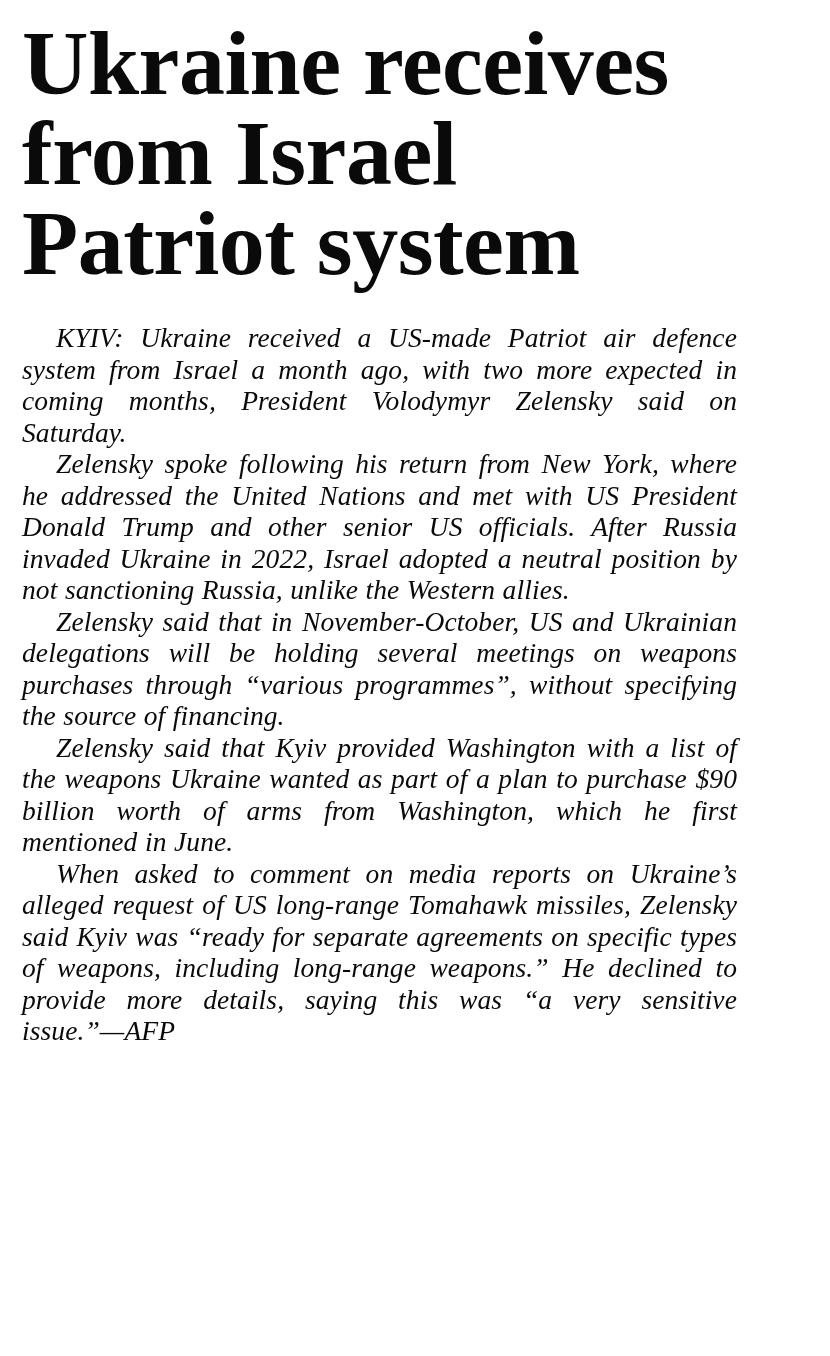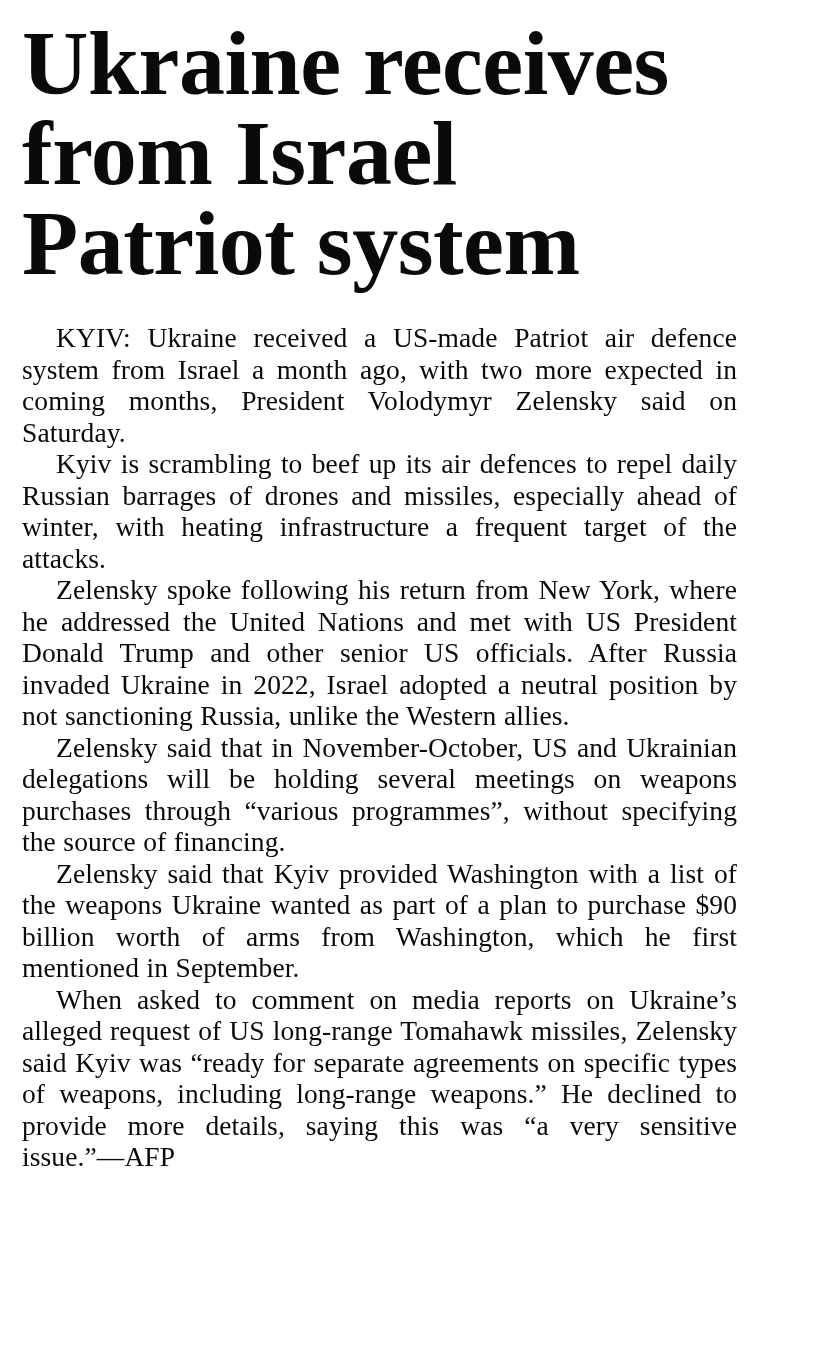--- a/index.html
+++ b/index.html
@@ -30,20 +30,21 @@
     margin: 0 0 10px 0;
     color: #0a0a0a;
     -webkit-font-smoothing: antialiased;
   }
   .headline .hl-line {
     display: block;
     white-space: nowrap;
   }
   .article {
     margin-top: 34px;
+    font-style: italic;
   }
   .article p {
     margin: 0;
     text-indent: 34px;
     text-align: justify;
     font-size: 27.5px;
     line-height: 1.145;
     letter-spacing: 0.1px;
     font-family: "Liberation Serif", serif;
     color: #0a0a0a;
@@ -59,20 +60,19 @@
 <div class="page">
 
   <h1 class="headline">
     <span class="hl-line">Ukraine receives</span>
     <span class="hl-line">from Israel</span>
     <span class="hl-line">Patriot system</span>
   </h1>
 
   <div class="article">
     <p>KYIV: Ukraine received a US-made Patriot air defence system from Israel a month ago, with two more expected in coming months, President Volodymyr Zelensky said on Saturday.</p>
-    <p>Kyiv is scrambling to beef up its air defences to repel daily Russian barrages of drones and missiles, especially ahead of winter, with heating infrastructure a frequent target of the attacks.</p>
     <p>Zelensky spoke following his return from New York, where he addressed the United Nations and met with US President Donald Trump and other senior US officials. After Russia invaded Ukraine in 2022, Israel adopted a neutral position by not sanctioning Russia, unlike the Western allies.</p>
     <p>Zelensky said that in November-October, US and Ukrainian delegations will be holding several meetings on weapons purchases through “various programmes”, without specifying the source of financing.</p>
-    <p>Zelensky said that Kyiv provided Washington with a list of the weapons Ukraine wanted as part of a plan to purchase $90 billion worth of arms from Washington, which he first mentioned in September.</p>
+    <p>Zelensky said that Kyiv provided Washington with a list of the weapons Ukraine wanted as part of a plan to purchase $90 billion worth of arms from Washington, which he first mentioned in June.</p>
     <p class="last">When asked to comment on media reports on Ukraine’s alleged request of US long-range Tomahawk missiles, Zelensky said Kyiv was “ready for separate agreements on specific types of weapons, including long-range weapons.” He declined to provide more details, saying this was “a very sensitive issue.”—AFP</p>
   </div>
 
 </div>
 
 </body></html>

